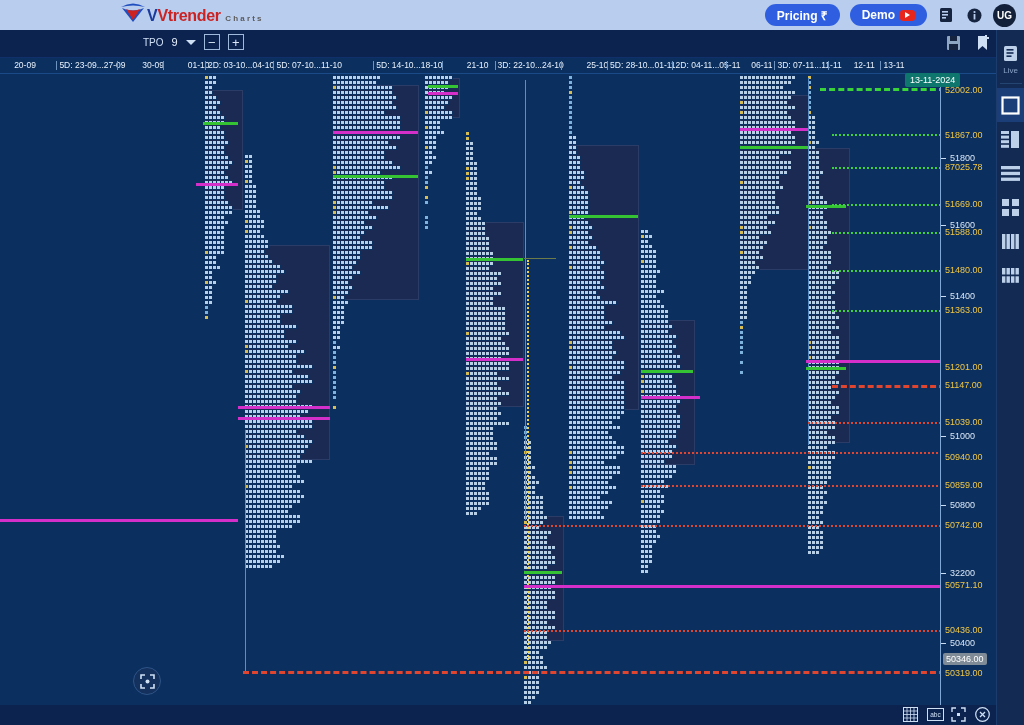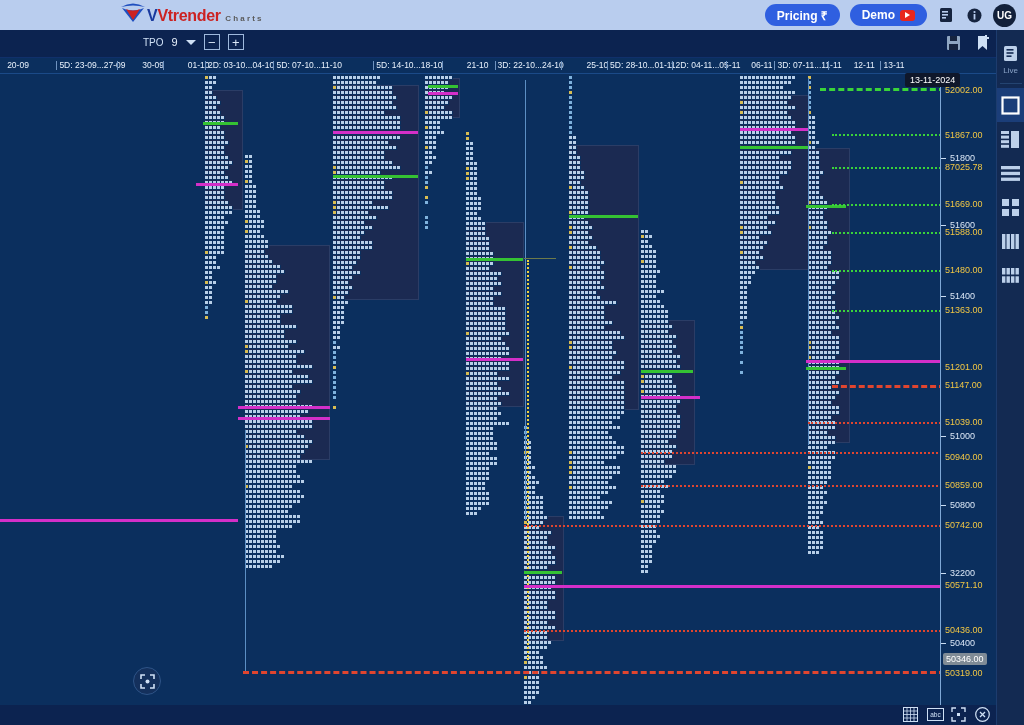--- a/index.html
+++ b/index.html
@@ -122,21 +122,21 @@
   .hl-green-dot { border-top: 2px dotted #3ad43a; }
   .hl-red-dot { border-top: 2px dotted #e0452f; }
   .hl-red-dash { border-top: 3px dashed #e0452f; }
   .hl-olive { border-top: 1px solid #6d7a4a; }
   .vline { position: absolute; width: 0; }
   .vl-yellow { border-left: 2px dotted #f2d23f; }
   .vl-blue { border-left: 1px solid #5c8fc4; }
 
   
   #date-tooltip {
-    position: absolute; background: #0f172a; color: #fff; font-size: 9px;
+    position: absolute; background: #0f766e; color: #fff; font-size: 9px;
     padding: 2px 5px; border-radius: 2px; white-space: nowrap;
   }
 
   
   #watermark {
     position: absolute; left: 8px; top: 368px; color: #2c5b93;
     font-size: 31px; font-weight: normal; letter-spacing: 0.5px; pointer-events: none;
   }
 
   
@@ -285,21 +285,21 @@
           <rect x="13.5" y="0" width="3.4" height="6.5" fill="#bcd0ea"></rect>
           <rect x="0" y="8.3" width="3.4" height="6.5" fill="#bcd0ea"></rect>
           <rect x="4.5" y="8.3" width="3.4" height="6.5" fill="#bcd0ea"></rect>
           <rect x="9" y="8.3" width="3.4" height="6.5" fill="#bcd0ea"></rect>
           <rect x="13.5" y="8.3" width="3.4" height="6.5" fill="#bcd0ea"></rect>
         </svg>
     </div>
   </div>
 
   <div id="date-axis">
-      <div class="dlabel" style="left: 18px;">20-09</div>
+      <div class="dlabel" style="left: 25px;">20-09</div>
       <div class="dlabel" style="left: 92.4839px;">5D: 23-09...27-09</div>
       <div class="dtick" style="left: 56.4839px;"></div>
       <div class="dlabel" style="left: 153.129px;">30-09</div>
       <div class="dtick" style="left: 117.129px;"></div>
       <div class="dlabel" style="left: 198.613px;">01-10</div>
       <div class="dtick" style="left: 162.613px;"></div>
       <div class="dlabel" style="left: 241.065px;">2D: 03-10...04-10</div>
       <div class="dtick" style="left: 205.065px;"></div>
       <div class="dlabel" style="left: 309.29px;">5D: 07-10...11-10</div>
       <div class="dtick" style="left: 273.29px;"></div>

